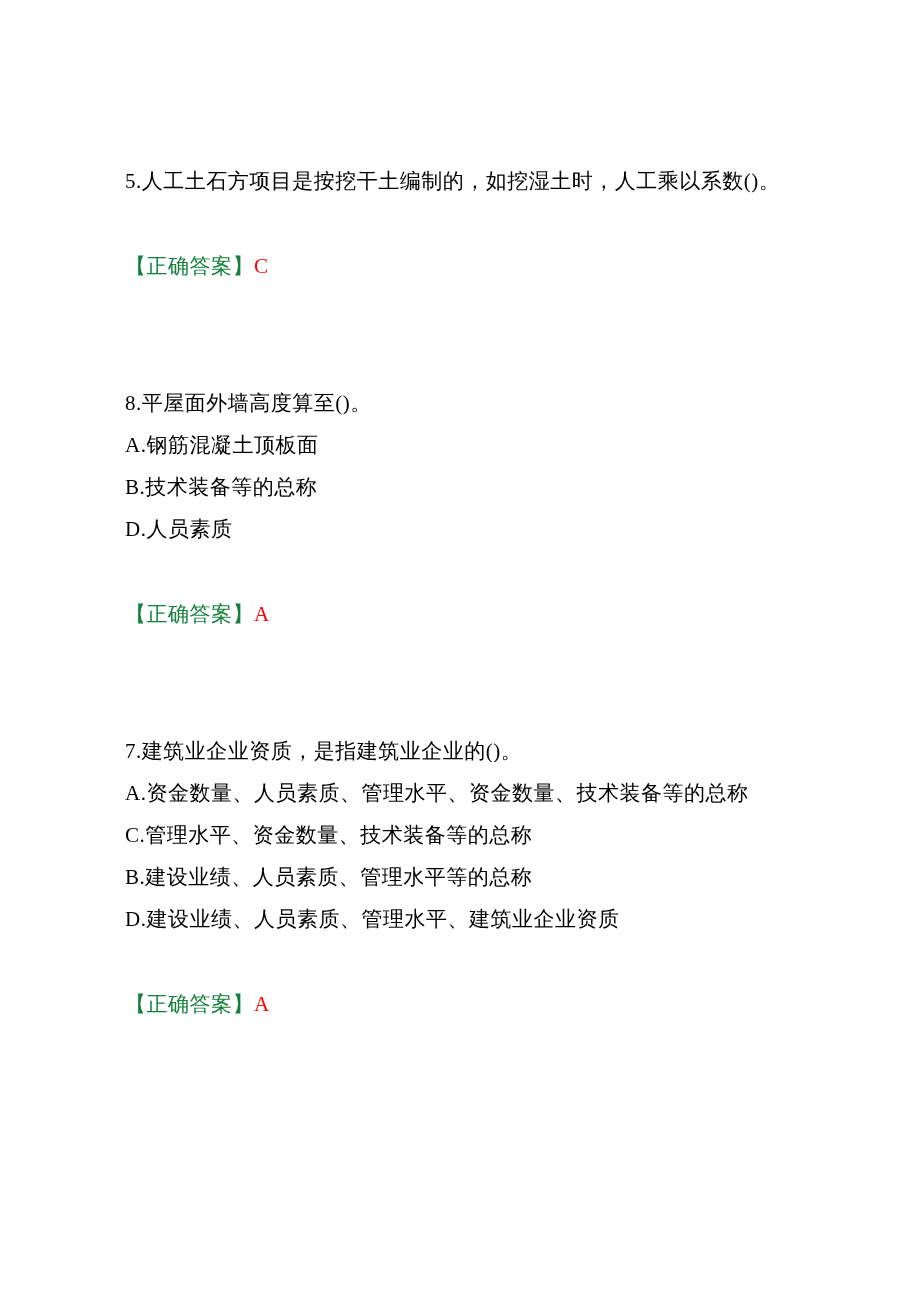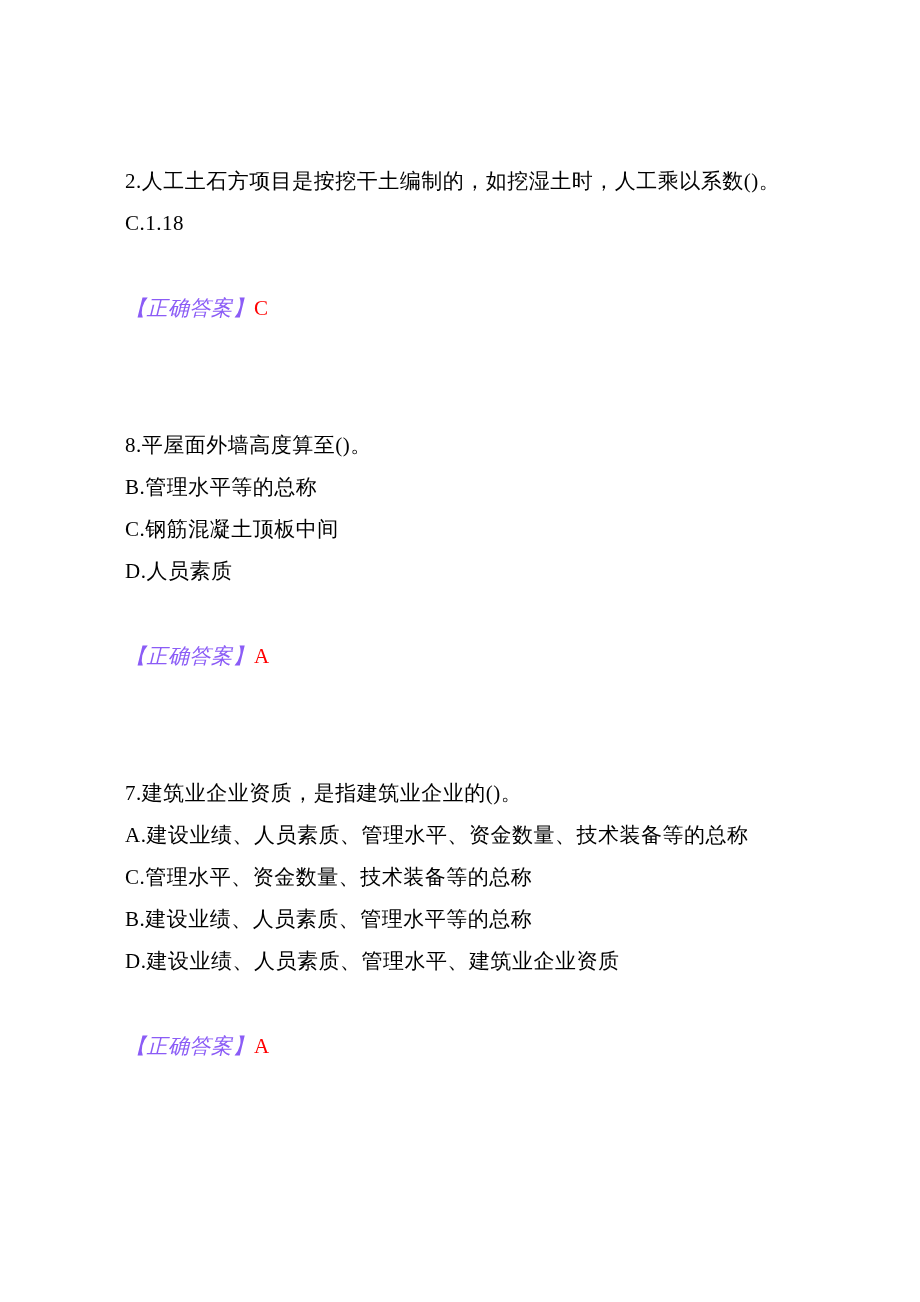--- a/index.html
+++ b/index.html
@@ -25,50 +25,48 @@
     margin-bottom: 0;
   }
   .stem, .option {
     margin: 0;
   }
   .answer-line {
     margin-top: 43px;
     color: #ff0000;
   }
   .answer-label {
-    color: #8b5cf6;
-    font-style: italic;
+    color: #15803d;
   }
 </style>
 </head>
 <body>
 
 <div class="page">
 
   <div class="question-block">
-    <p class="stem">2.人工土石方项目是按挖干土编制的，如挖湿土时，人工乘以系数()。</p>
-    <p class="option">C.1.18</p>
+    <p class="stem">5.人工土石方项目是按挖干土编制的，如挖湿土时，人工乘以系数()。</p>
     <p class="answer-line">
       <span class="answer-label">【正确答案】</span><span>C</span>
     </p>
   </div>
 
   <div class="question-block">
     <p class="stem">8.平屋面外墙高度算至()。</p>
-    <p class="option">B.管理水平等的总称</p>
-    <p class="option">C.钢筋混凝土顶板中间</p>
+    <p class="option">A.钢筋混凝土顶板面</p>
+    <p class="option">B.技术装备等的总称</p>
     <p class="option">D.人员素质</p>
     <p class="answer-line">
       <span class="answer-label">【正确答案】</span><span>A</span>
     </p>
   </div>
 
   <div class="question-block">
     <p class="stem">7.建筑业企业资质，是指建筑业企业的()。</p>
-    <p class="option">A.建设业绩、人员素质、管理水平、资金数量、技术装备等的总称</p>
+    <p class="option">A.资金数量、人员素质、管理水平、资金数量、技术装备等的总称</p>
     <p class="option">C.管理水平、资金数量、技术装备等的总称</p>
     <p class="option">B.建设业绩、人员素质、管理水平等的总称</p>
     <p class="option">D.建设业绩、人员素质、管理水平、建筑业企业资质</p>
     <p class="answer-line">
       <span class="answer-label">【正确答案】</span><span>A</span>
     </p>
   </div>
 
 </div>
 

